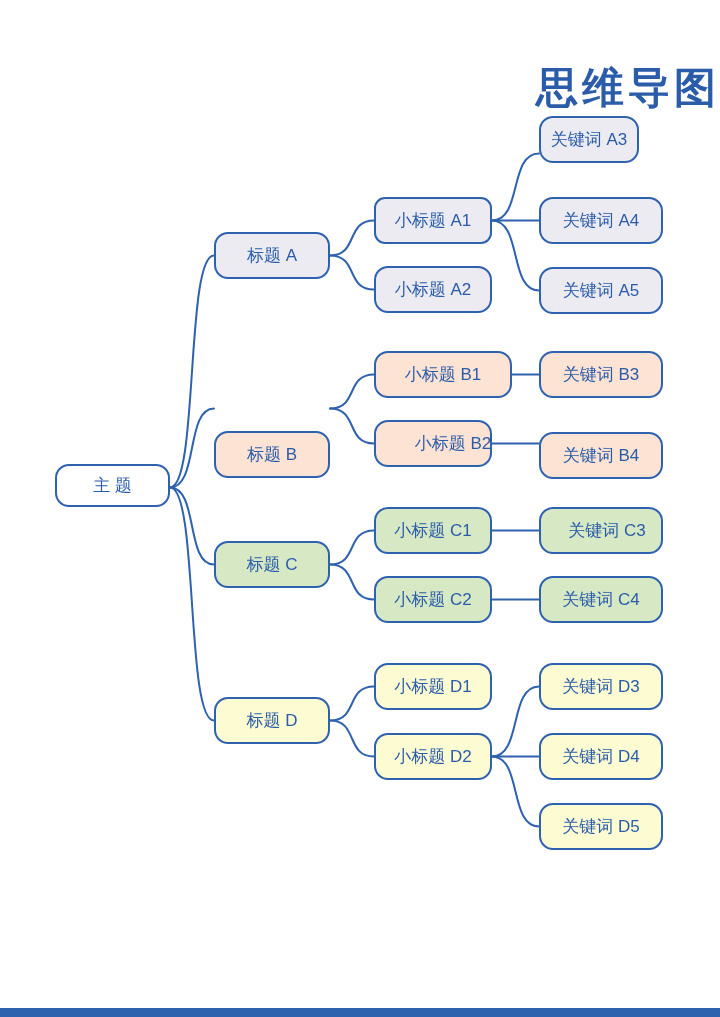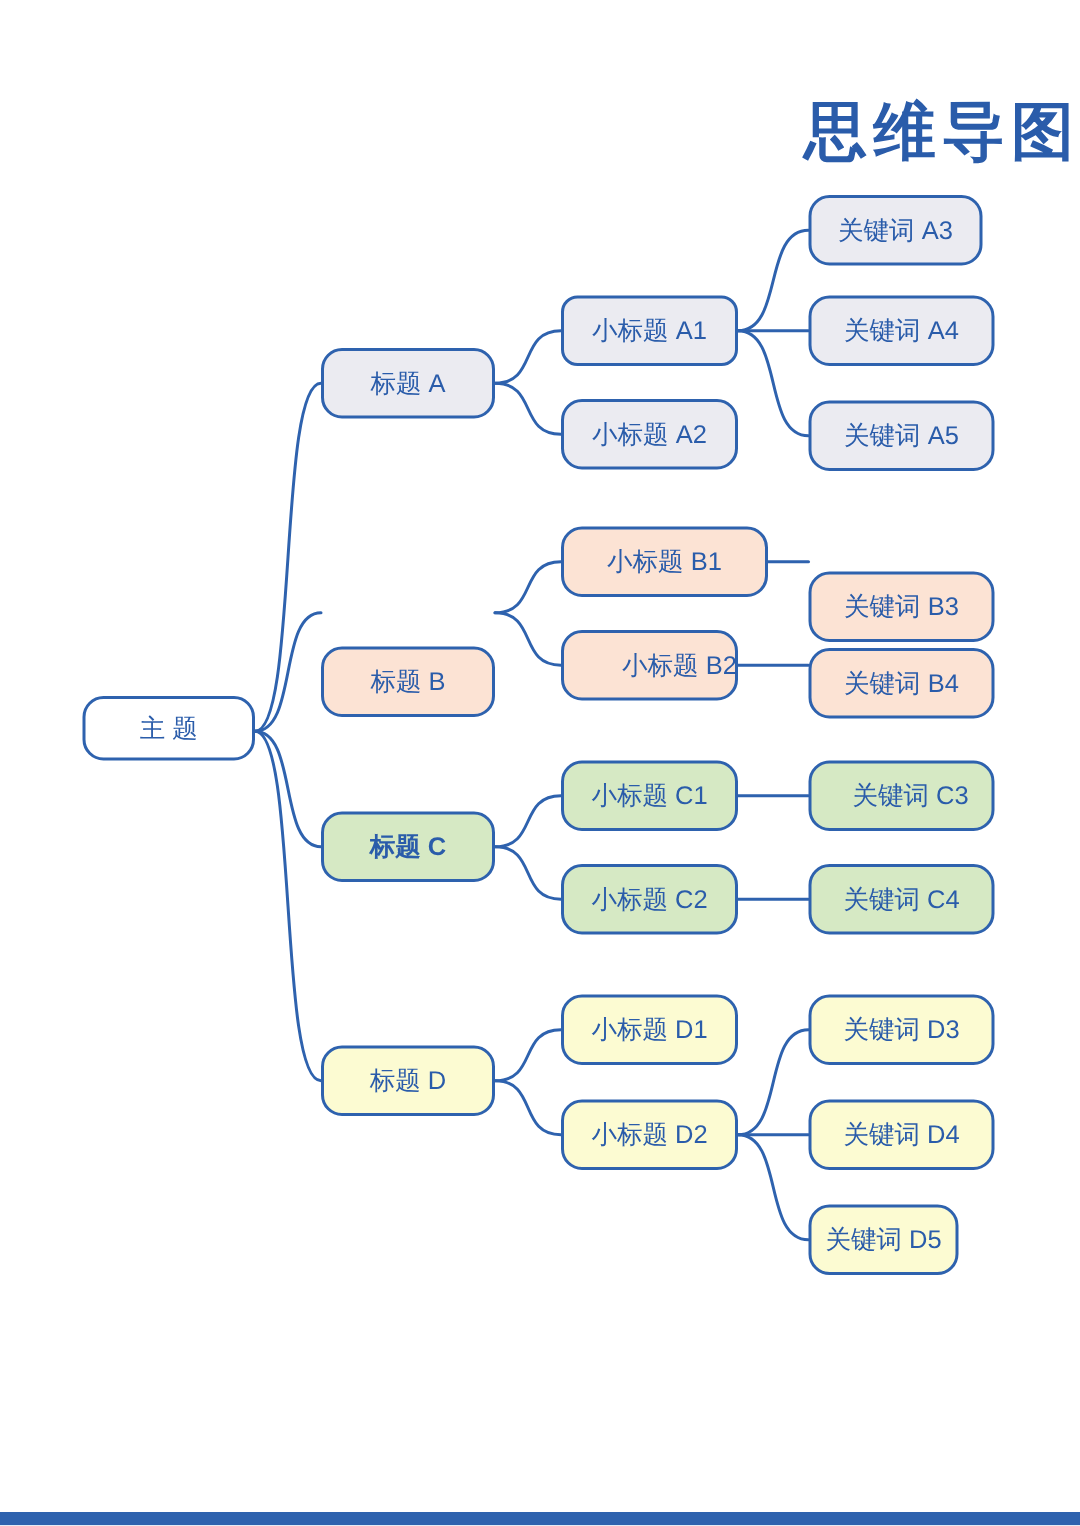--- a/index.html
+++ b/index.html
@@ -88,34 +88,34 @@
       <path d="M 330 720.5 C 358.6 720.5, 345.4 756.5, 374 756.5" fill="none" stroke="#2e62ae" stroke-width="2" stroke-linecap="round"></path>
       <path d="M 492 756.5 C 522.55 756.5, 508.45 686.5, 539 686.5" fill="none" stroke="#2e62ae" stroke-width="2" stroke-linecap="round"></path>
       <path d="M 492 756.5 C 522.55 756.5, 508.45 756.5, 539 756.5" fill="none" stroke="#2e62ae" stroke-width="2" stroke-linecap="round"></path>
       <path d="M 492 756.5 C 522.55 756.5, 508.45 826.5, 539 826.5" fill="none" stroke="#2e62ae" stroke-width="2" stroke-linecap="round"></path>
     </svg>
   <div id="node-layer">
       <div class="node branch-root" style="left: 55px; top: 464px; width: 115px; height: 43px;">主  题</div>
       <div class="node branch-a" style="left: 214px; top: 232px; width: 116px; height: 47px;">标题  A</div>
       <div class="node branch-a" style="left: 374px; top: 197px; width: 118px; height: 47px; border-radius: 11px;">小标题 A1</div>
       <div class="node branch-a" style="left: 374px; top: 266px; width: 118px; height: 47px;">小标题 A2</div>
-      <div class="node branch-a" style="left: 539px; top: 130px; width: 116px; height: 47px; text-align: center;">关键词 A3</div>
+      <div class="node branch-a" style="left: 539px; top: 116px; width: 100px; height: 47px; text-align: center;">关键词 A3</div>
       <div class="node branch-a" style="left: 539px; top: 197px; width: 124px; height: 47px;">关键词 A4</div>
       <div class="node branch-a" style="left: 539px; top: 267px; width: 124px; height: 47px;">关键词 A5</div>
       <div class="node branch-b" style="left: 214px; top: 385px; width: 116px; height: 47px; margin-top: 46px;">标题  B</div>
       <div class="node branch-b" style="left: 374px; top: 351px; width: 138px; height: 47px;">小标题 B1</div>
       <div class="node branch-b" style="left: 374px; top: 420px; width: 118px; height: 47px; padding-left: 40px;">小标题 B2</div>
-      <div class="node branch-b" style="left: 539px; top: 351px; width: 124px; height: 47px; margin-top: 30px;">关键词 B3</div>
+      <div class="node branch-b" style="left: 539px; top: 351px; width: 124px; height: 47px;">关键词 B3</div>
       <div class="node branch-b" style="left: 539px; top: 432px; width: 124px; height: 47px;">关键词 B4</div>
-      <div class="node branch-c" style="left: 214px; top: 541px; width: 116px; height: 47px; font-weight: bold;">标题  C</div>
+      <div class="node branch-c" style="left: 214px; top: 541px; width: 116px; height: 47px;">标题  C</div>
       <div class="node branch-c" style="left: 374px; top: 507px; width: 118px; height: 47px;">小标题 C1</div>
       <div class="node branch-c" style="left: 374px; top: 576px; width: 118px; height: 47px;">小标题 C2</div>
       <div class="node branch-c" style="left: 539px; top: 507px; width: 124px; height: 47px; padding-left: 12px;">关键词 C3</div>
       <div class="node branch-c" style="left: 539px; top: 576px; width: 124px; height: 47px;">关键词 C4</div>
       <div class="node branch-d" style="left: 214px; top: 697px; width: 116px; height: 47px;">标题  D</div>
       <div class="node branch-d" style="left: 374px; top: 663px; width: 118px; height: 47px;">小标题 D1</div>
       <div class="node branch-d" style="left: 374px; top: 733px; width: 118px; height: 47px;">小标题 D2</div>
       <div class="node branch-d" style="left: 539px; top: 663px; width: 124px; height: 47px;">关键词 D3</div>
       <div class="node branch-d" style="left: 539px; top: 733px; width: 124px; height: 47px;">关键词 D4</div>
-      <div class="node branch-d" style="left: 539px; top: 803px; width: 100px; height: 47px;">关键词 D5</div>
+      <div class="node branch-d" style="left: 539px; top: 803px; width: 124px; height: 47px;">关键词 D5</div>
     </div>
   <div class="footer-bar"></div>
 </div>
 
 </body></html>

